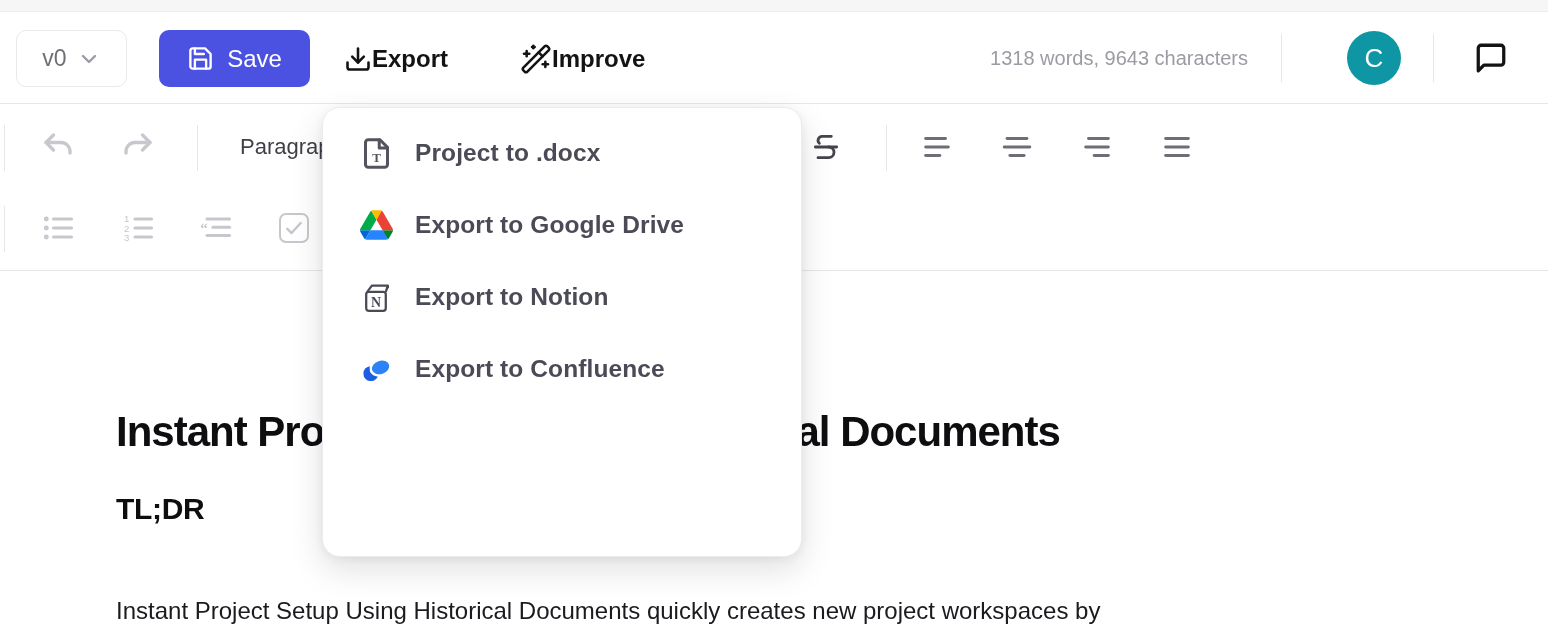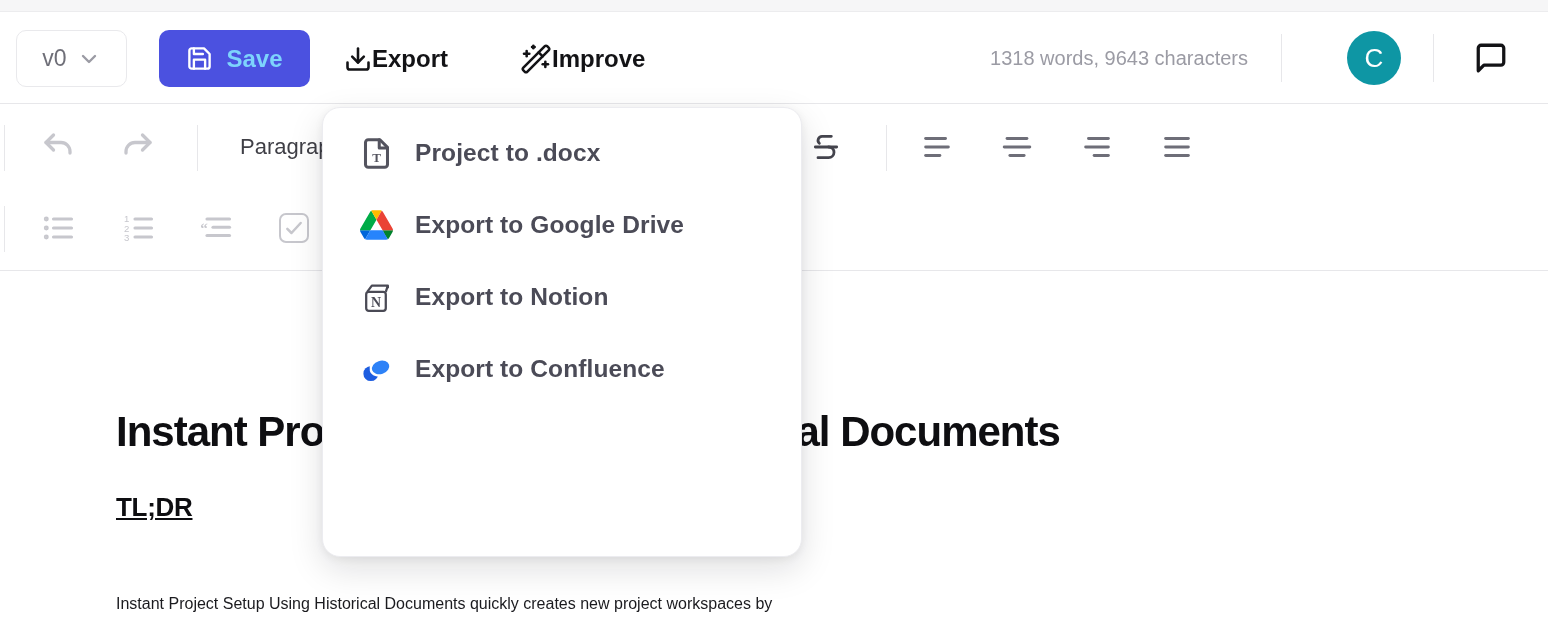--- a/index.html
+++ b/index.html
@@ -10,23 +10,23 @@
   
   .os-strip { position:absolute; left:0; top:0; width:1548px; height:12px;
     background:#f6f6f7; border-bottom:1px solid #ececee; }
   .topbar { position:absolute; left:0; top:13px; width:1548px; height:91px;
     background:#fff; border-bottom:1px solid #e7e7ea; }
   .btn-version { position:absolute; left:16px; top:17px; width:111px; height:57px;
     border:1px solid #e9e9ec; border-radius:10px; background:#fff;
     display:flex; align-items:center; justify-content:center; gap:10px;
     color:#6f6f78; font-size:23px; cursor:pointer; }
   .btn-save { position:absolute; left:159px; top:17px; width:151px; height:57px;
-    border:none; border-radius:10px; background:#4b51e0; color:#7dd3fc;
+    border:none; border-radius:10px; background:#4b51e0; color:#ffffff;
     display:flex; align-items:center; justify-content:center; gap:13px;
-    font-size:24px; font-weight:700; cursor:pointer; }
+    font-size:24px; font-weight:400; cursor:pointer; }
   .btn-ghost { position:absolute; top:17px; height:57px; border:none; background:transparent;
     display:flex; align-items:center; color:#131316; font-size:24px;
     font-weight:600; cursor:pointer; }
   .btn-export { left:344px; }
   .btn-improve { left:520px; }
   .wordcount { position:absolute; right:300px; top:0; height:91px; display:flex;
     align-items:center; color:#9b9ba4; font-size:20px; }
   .vdiv-top { position:absolute; top:21px; width:1px; height:48px; background:#e7e7ea; }
   .avatar { position:absolute; left:1347px; top:18px; width:54px; height:54px;
     border-radius:50%; background:#0e96a4; color:#fff; font-size:26px;
@@ -58,23 +58,23 @@
   .menu-item { position:relative; height:72px; display:flex; align-items:center;
     gap:22px; padding-left:36px; cursor:pointer; color:#4b4b57; }
   .mi-icon { width:34px; height:34px; flex:0 0 34px; display:flex;
     align-items:center; justify-content:center; color:#54545f; }
   .mi-label { font-size:24.5px; font-weight:600; letter-spacing:.1px; }
 
   
   .doc { position:absolute; left:116px; top:0; width:1340px; }
   .doc-title { position:absolute; top:406px; width:1340px; font-size:42px; line-height:1.25;
     font-weight:700; letter-spacing:-1px; color:#0e0e11; white-space:nowrap; cursor:text; }
-  .doc-h2 { position:absolute; top:492px; font-size:26px; font-weight:700;
-    letter-spacing:-.3px; color:#0e0e11; cursor:text;text-decoration:underline; }
-  .doc-body { position:absolute; top:592px; width:1330px; font-size:16px; line-height:1.55;
+  .doc-h2 { position:absolute; top:492px; font-size:30px; font-weight:700;
+    letter-spacing:-.3px; color:#0e0e11; cursor:text; }
+  .doc-body { position:absolute; top:592px; width:1330px; font-size:24px; line-height:1.55;
     color:#1b1b1f; cursor:text; }
 
   svg { display:block; }
 </style>
 </head>
 <body>
 
 <div class="stage">
 
   <div class="os-strip"></div>

